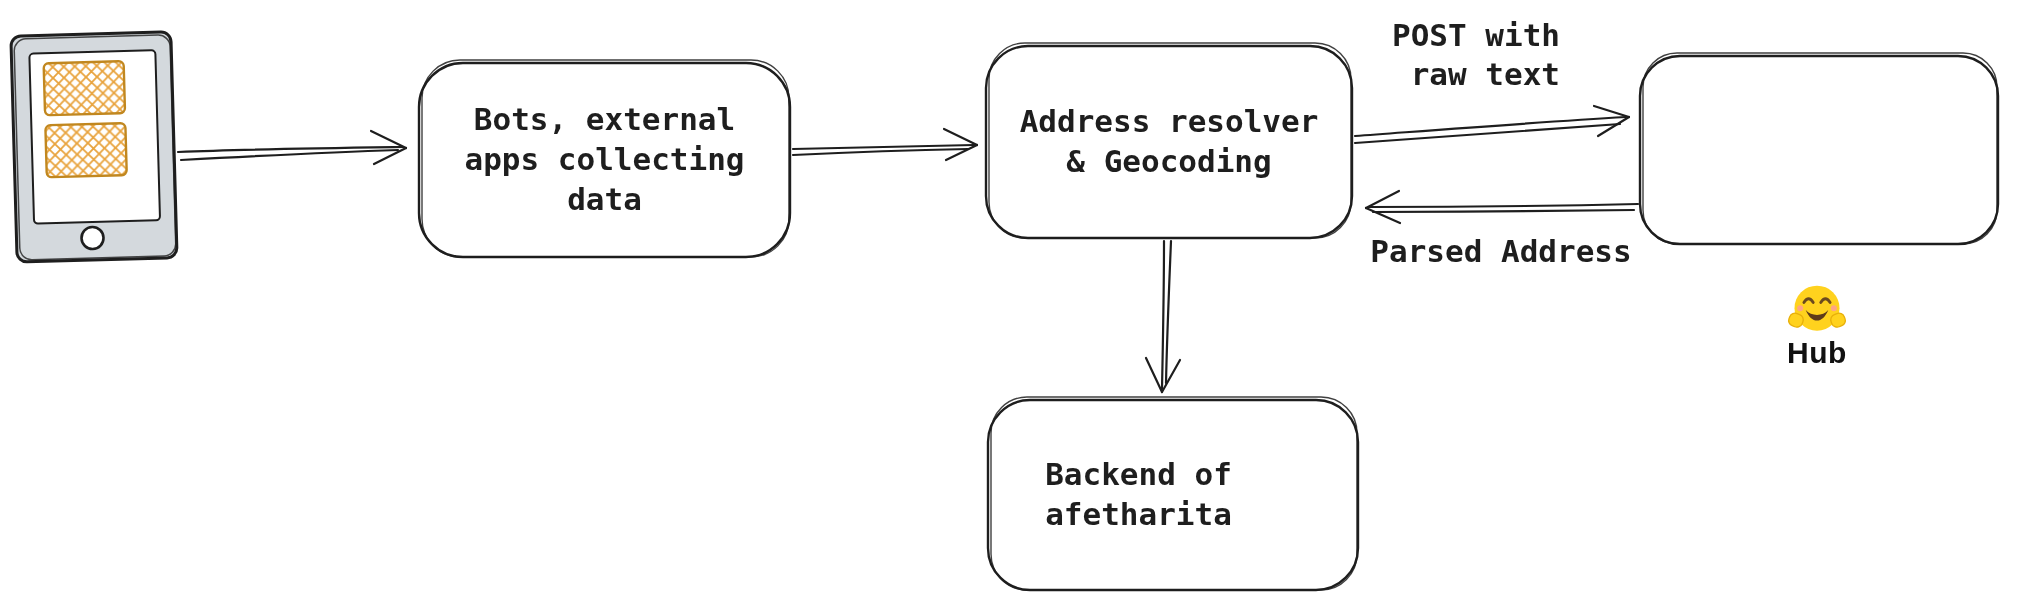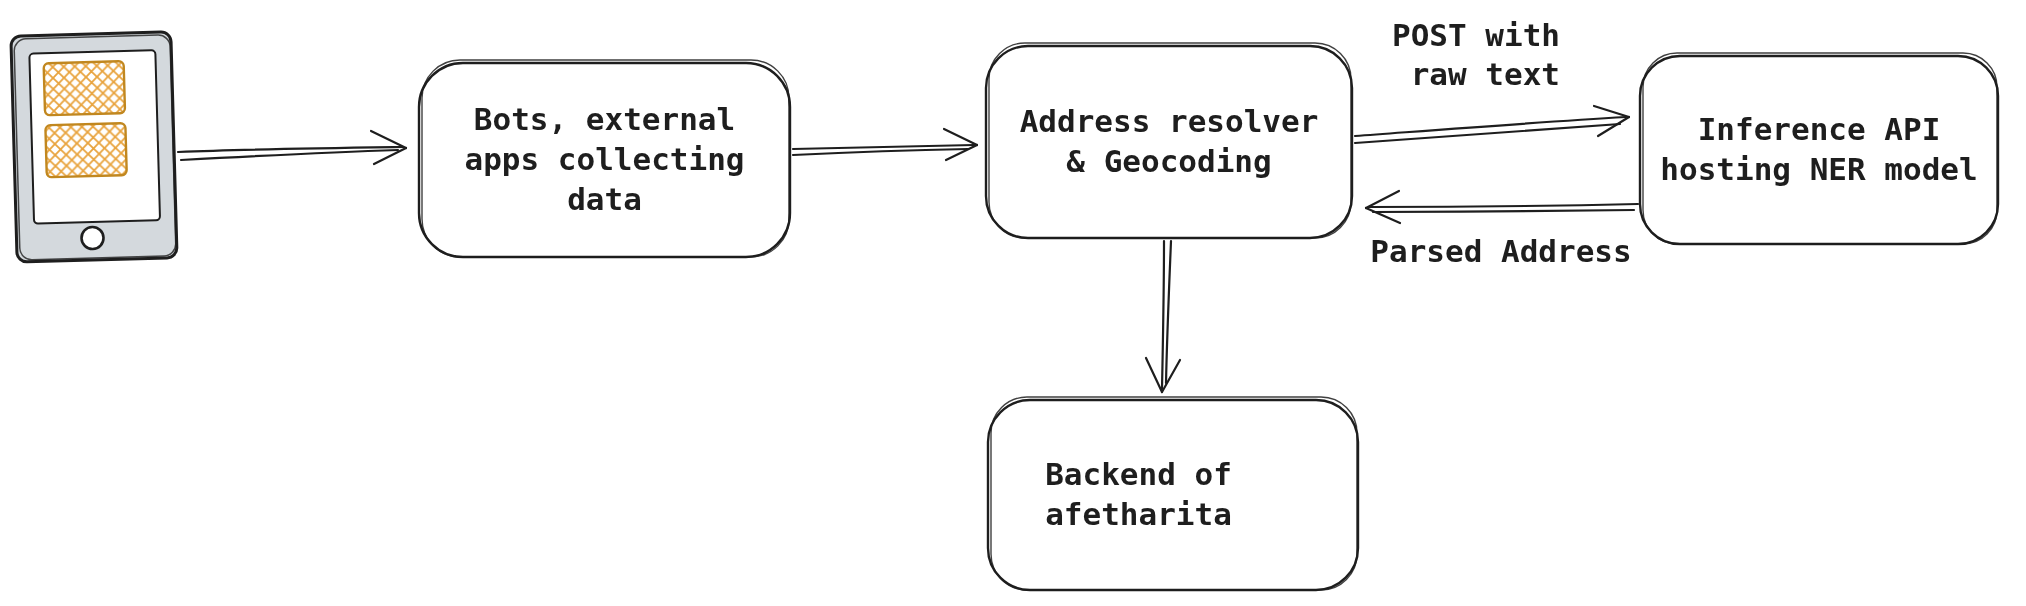--- a/index.html
+++ b/index.html
@@ -138,25 +138,36 @@
     </g>
   </svg>
 
   <div class="label" style="left:986px; top:46px; width:366px; height:192px;">Address resolver
 &amp; Geocoding</div>
 
   <div class="label" style="left:419px; top:63px; width:371px; height:194px;">Bots, external
 apps collecting
 data</div>
 
-  <div class="label" style="left:1640px; top:56px; width:358px; height:188px;">Inference API
-hosting NER model</div>
 
   <div class="label" style="left:988px; top:400px; width:301px; height:190px;">Backend of
 afetharita</div>
 
   <div class="edge-label" style="left:1356px; top:12px; width:240px; height:86px;">POST with
 raw text</div>
 
   <div class="edge-label" style="left:1356px; top:228px; width:290px; height:46px;">Parsed Address</div>
 
+  <div class="hub" style="left:1762px; top:280px; width:110px;">
+    <svg width="60" height="60" viewBox="-32 -32 64 64">
+      <circle cx="0" cy="-2" r="24" fill="#ffd21e"></circle>
+      <path d="M -14 -8 Q -9 -16 -4 -8" stroke="#6b4a1e" stroke-width="3" fill="none" stroke-linecap="round"></path>
+      <path d="M 4 -8 Q 9 -16 14 -8" stroke="#6b4a1e" stroke-width="3" fill="none" stroke-linecap="round"></path>
+      <path d="M -12 0 C -6 15, 6 15, 12 0 C 6 7, -6 7, -12 0 Z" fill="#5d3a1a"></path>
+      <circle cx="-18" cy="-2" r="3.2" fill="#ff9d97" opacity="0.85"></circle>
+      <circle cx="18" cy="-2" r="3.2" fill="#ff9d97" opacity="0.85"></circle>
+      <rect x="-30" y="4" width="15" height="14" rx="6" fill="#ffd21e" stroke="#e8b00a" stroke-width="1.4" transform="rotate(22 -22 11)"></rect>
+      <rect x="15" y="4" width="15" height="14" rx="6" fill="#ffd21e" stroke="#e8b00a" stroke-width="1.4" transform="rotate(-22 22 11)"></rect>
+    </svg>
+    <div class="hub-label">Hub</div>
+  </div>
 
 </div>
 
 </body></html>

